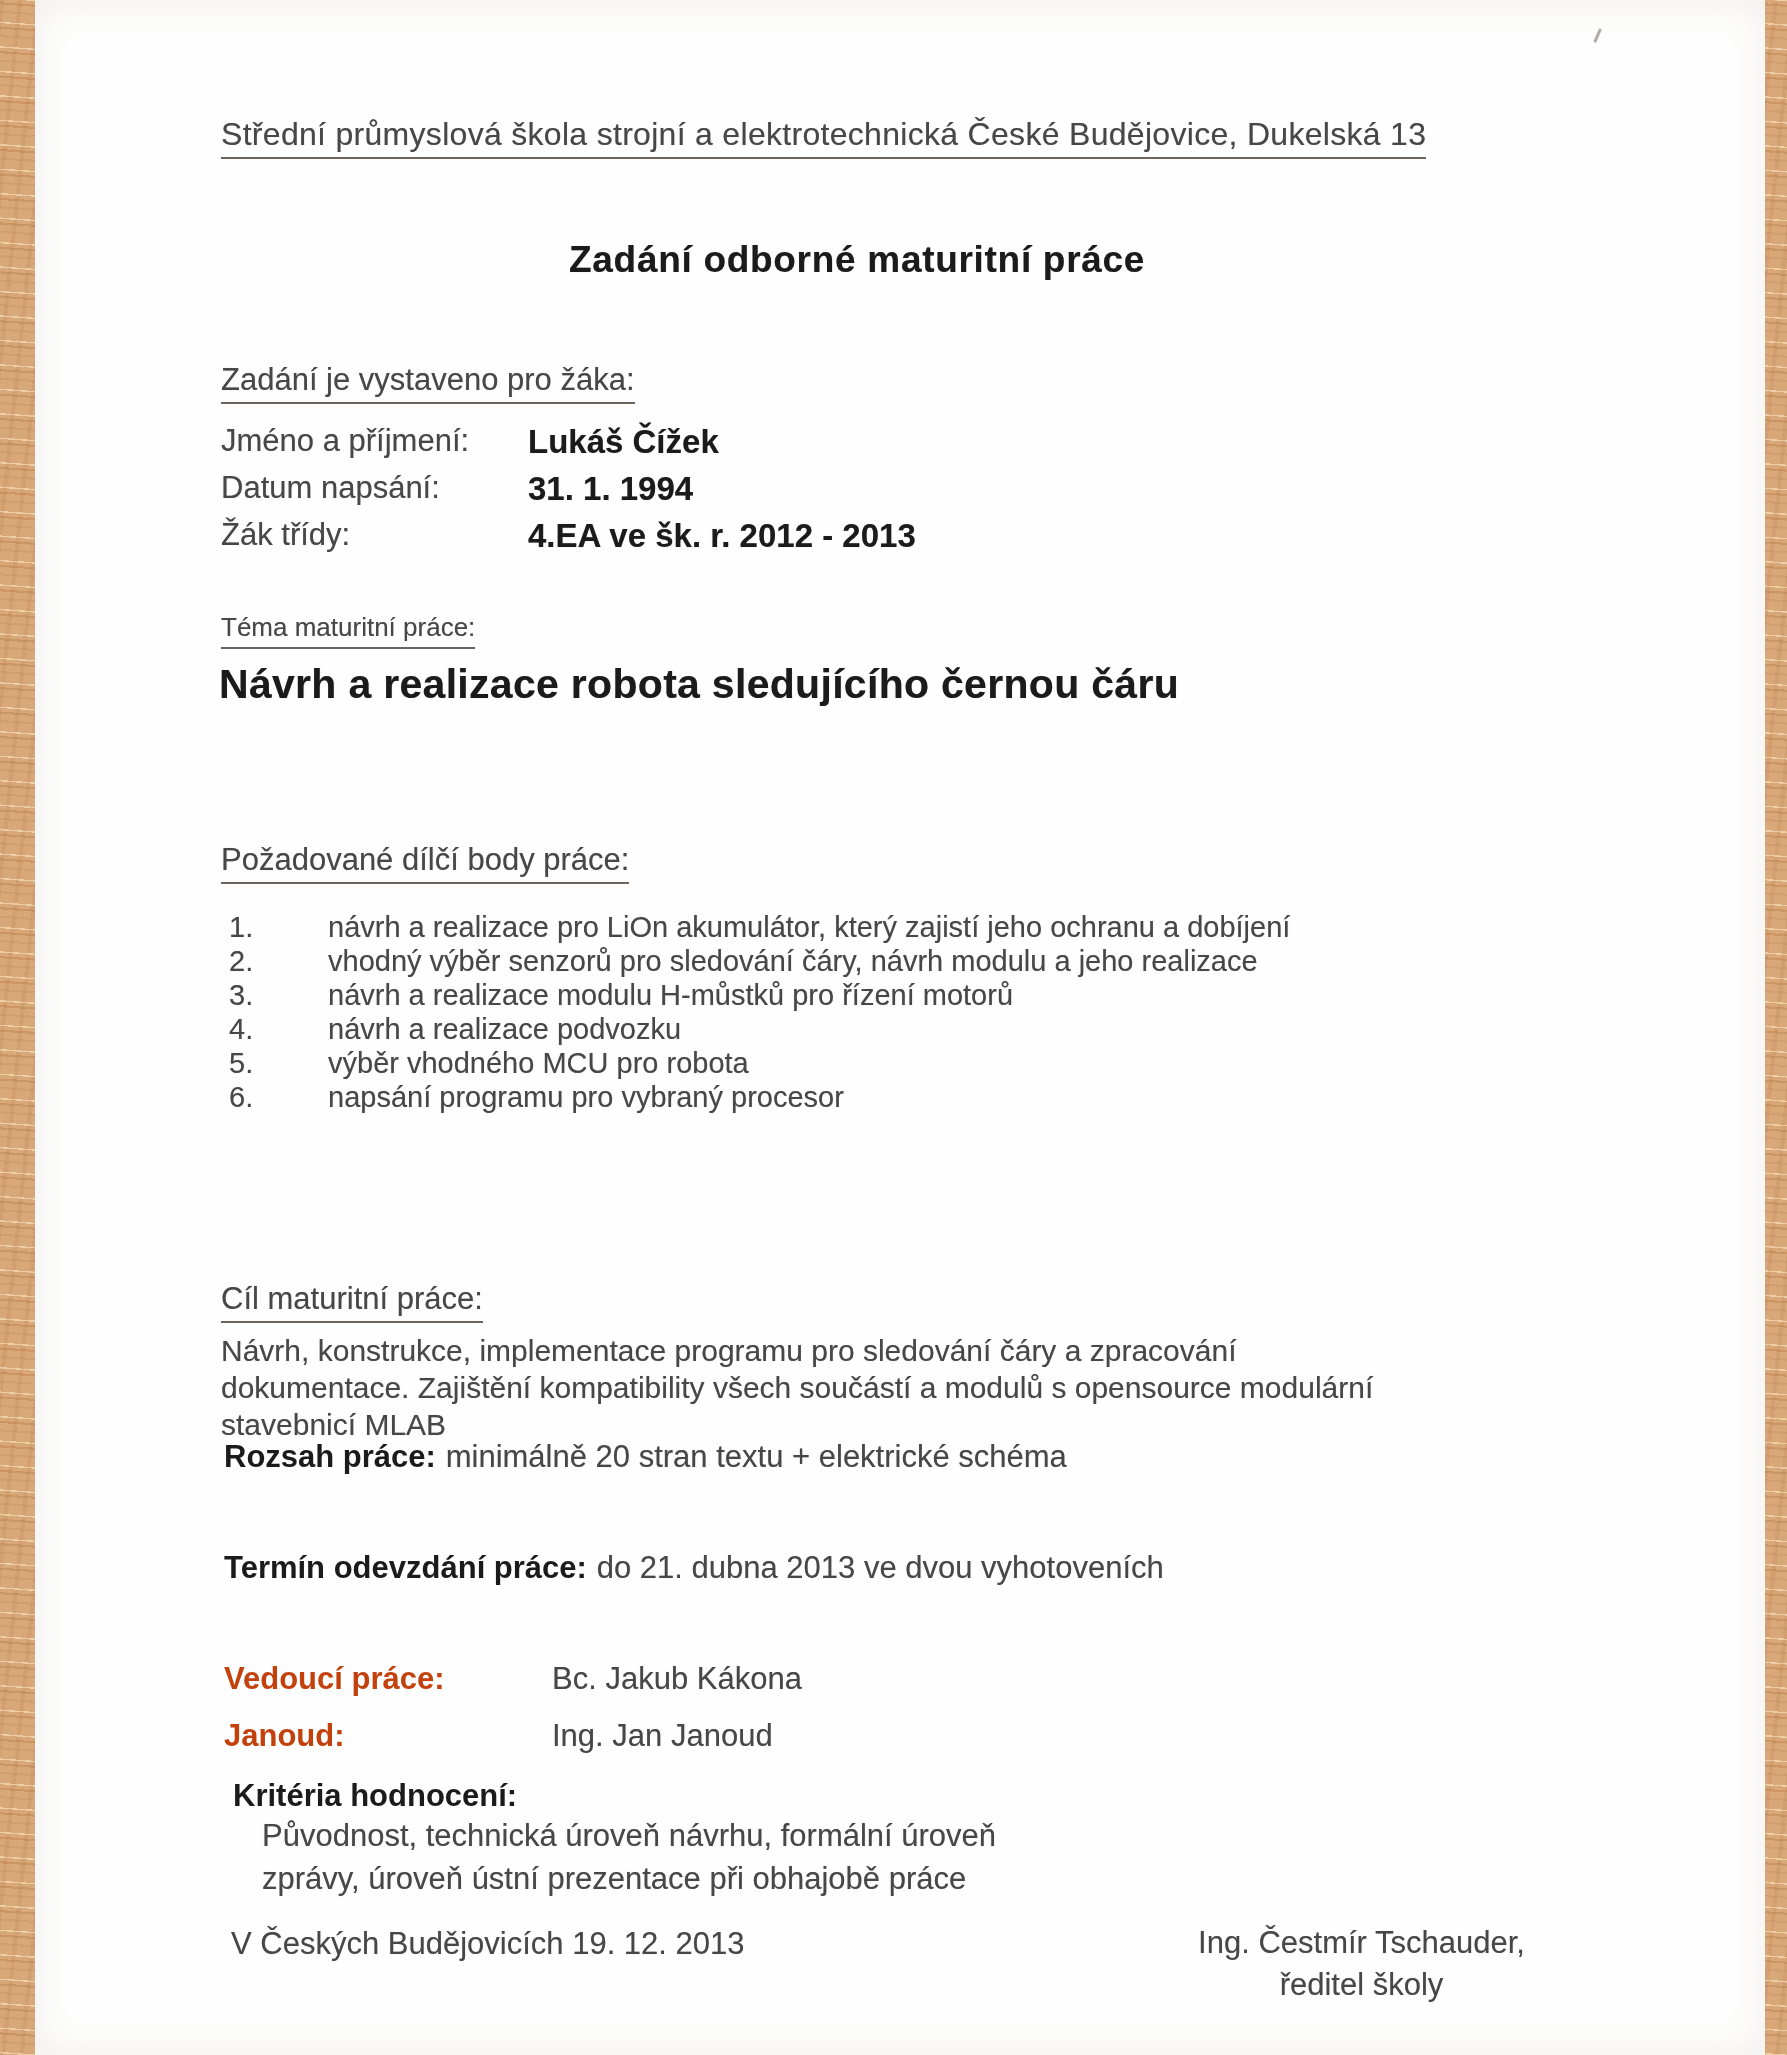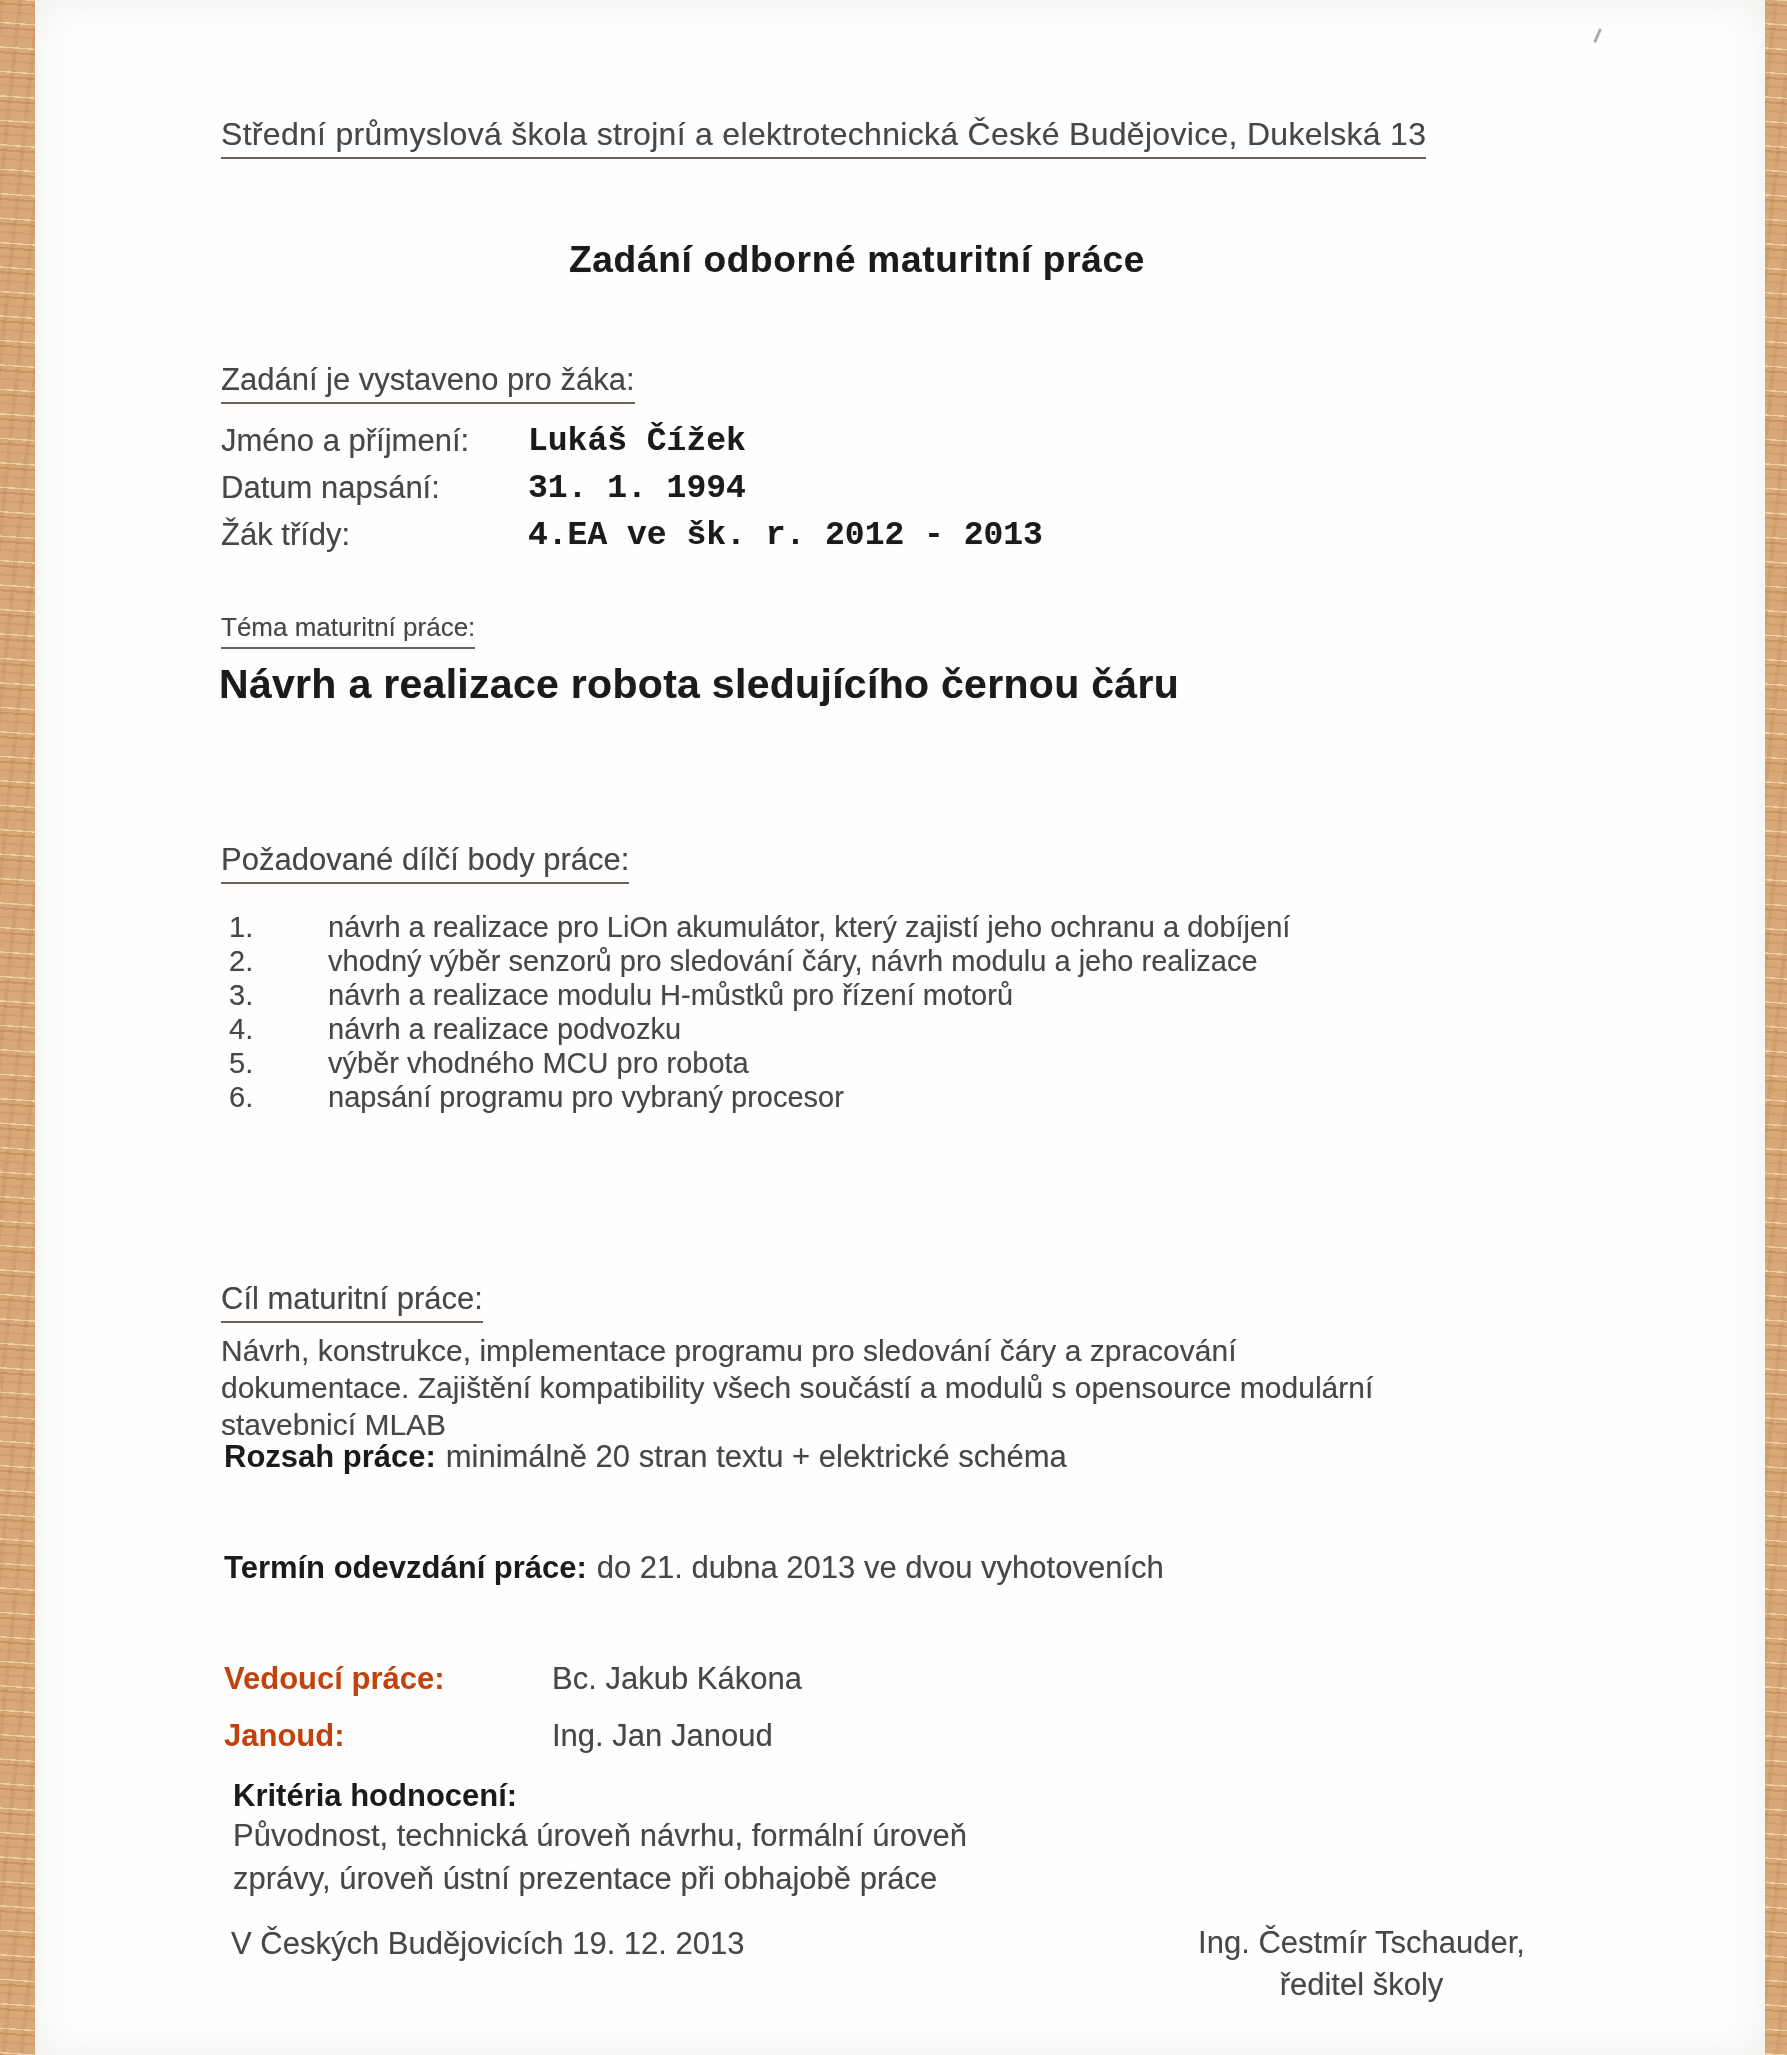--- a/index.html
+++ b/index.html
@@ -30,21 +30,21 @@
   .bold{font-weight:bold;color:#1b1b1b;text-shadow:0 0 0.7px rgba(60,60,60,0.5);}
   .uline{border-bottom:2.8px solid rgba(72,62,50,0.8);padding-bottom:3.5px;display:inline-block;}
 
   .school-header{position:absolute;left:186px;top:116px;font-size:32px;letter-spacing:0.3px;}
   .doc-title{position:absolute;left:534px;top:239px;font-size:37px;letter-spacing:0.7px;}
 
   .student-heading{position:absolute;left:186px;top:362px;font-size:31px;}
   .fields{position:absolute;left:186px;top:423px;}
   .field-row{display:flex;height:47px;align-items:flex-start;}
   .field-label{width:307px;font-size:31px;}
-  .field-value{font-size:33px;font-family:Liberation Mono, monospace;}
+  .field-value{font-size:33px;}
 
   .tema-heading{position:absolute;left:186px;top:612px;font-size:26px;}
   .topic-title{position:absolute;left:184px;top:661px;font-size:41px;letter-spacing:0.3px;}
 
   .req-heading{position:absolute;left:186px;top:842px;font-size:31px;}
   .req-list{position:absolute;left:194px;top:911px;}
   .req-row{display:flex;height:34px;font-size:29px;}
   .req-num{width:99px;}
   .req-text{white-space:nowrap;}
 
@@ -55,21 +55,21 @@
   .deadline-line{position:absolute;left:189px;top:1550px;font-size:31px;}
   .inline-label{font-weight:bold;color:#1b1b1b;margin-right:9.8px;}
 
   .person-row{position:absolute;left:189px;font-size:31px;display:flex;}
   .supervisor-row{top:1661px;}
   .opponent-row{top:1718px;}
   .person-label{width:328px;font-weight:bold;color:#c2410c;}
 
   .criteria-row{position:absolute;left:198px;top:1778px;display:flex;font-size:31px;flex-direction:column;}
   .criteria-label{width:395px;font-weight:bold;color:#1b1b1b;}
-  .criteria-text{line-height:43px;}
+  .criteria-text{line-height:43px;margin-left:29px;}
 
   .footer-place{position:absolute;left:196px;top:1926px;font-size:31px;}
   .signature-block{position:absolute;left:1103px;top:1922px;width:447px;text-align:center;font-size:31px;line-height:42px;}
 </style>
 </head>
 <body>
 
 <div class="stage">
   <div class="paper">
 

